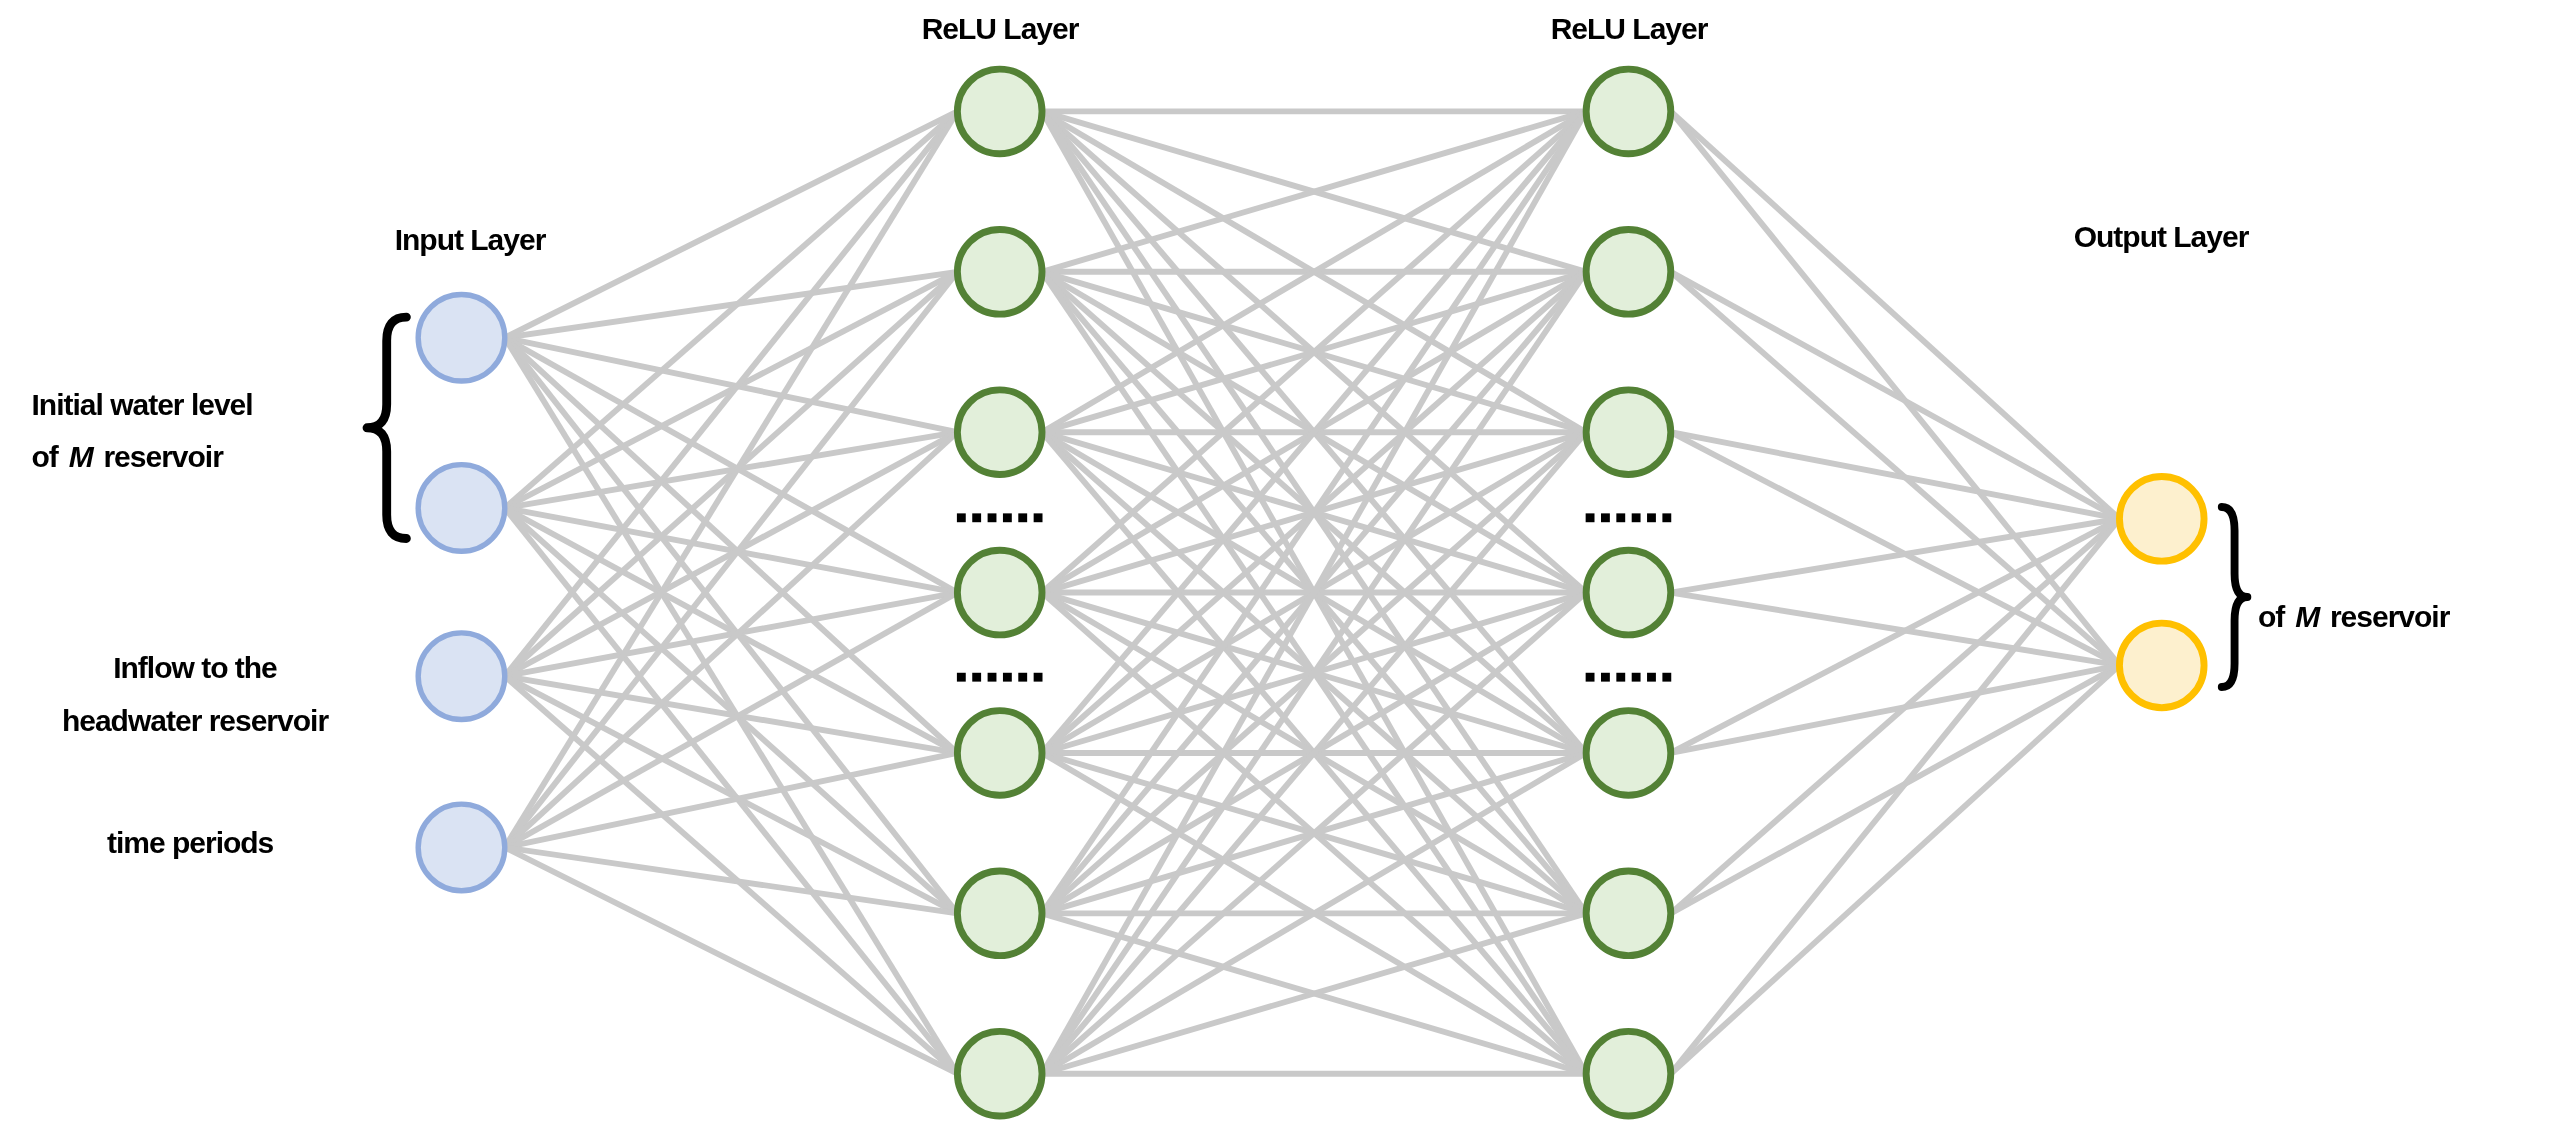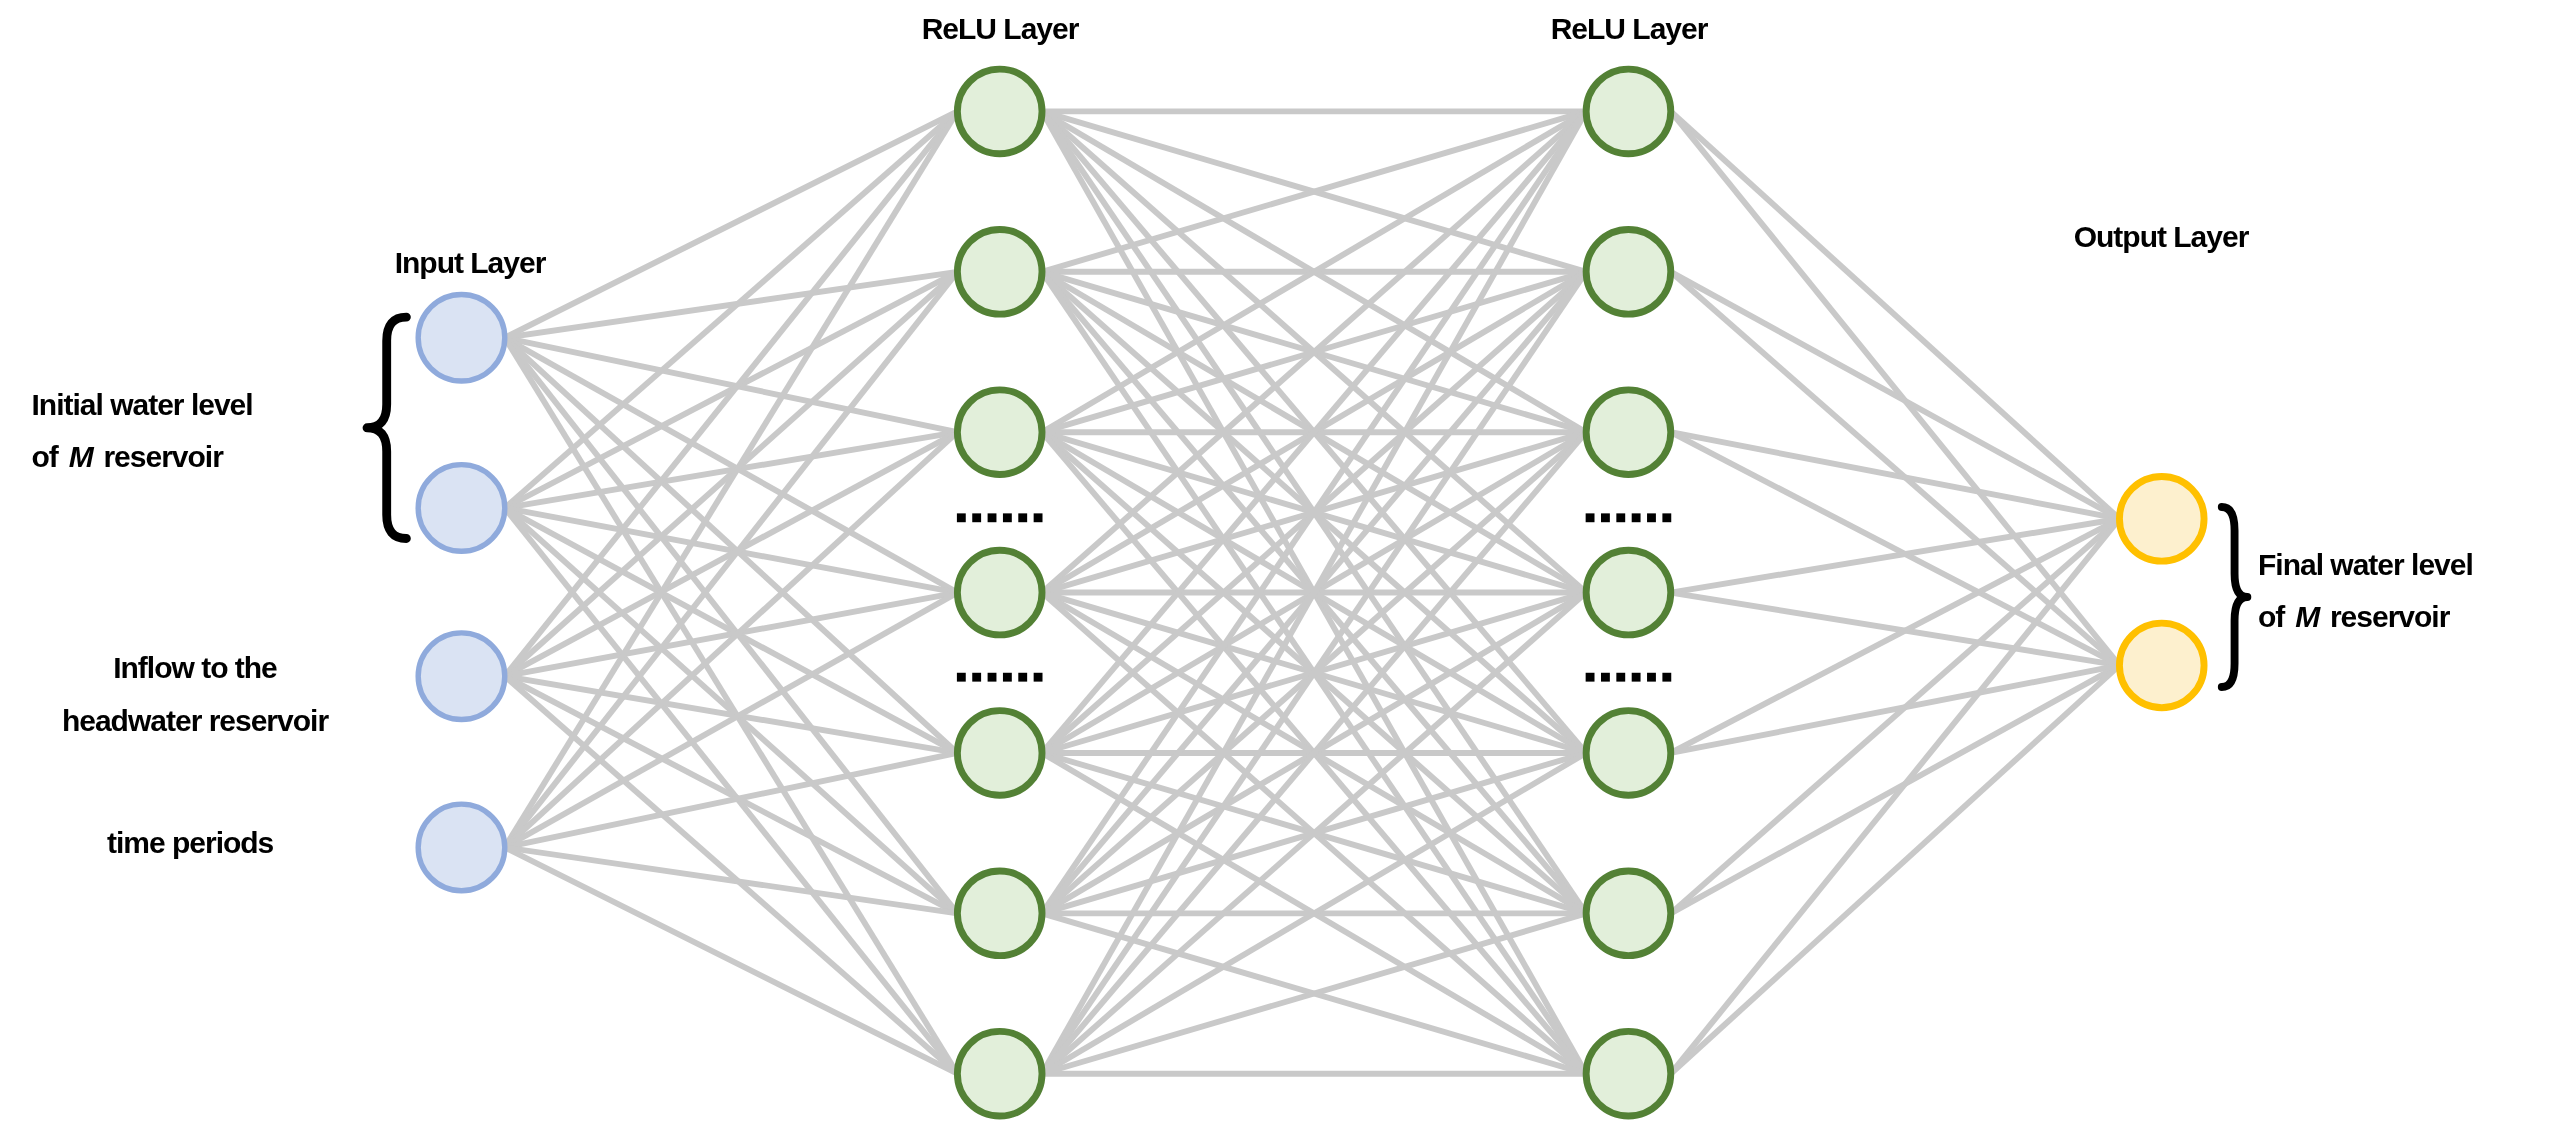--- a/index.html
+++ b/index.html
@@ -163,34 +163,33 @@
       <circle cx="1655" cy="602" r="43" fill="#e2efda" stroke="#538135" stroke-width="7"></circle>
       <circle cx="1655" cy="765" r="43" fill="#e2efda" stroke="#538135" stroke-width="7"></circle>
       <circle cx="1655" cy="928" r="43" fill="#e2efda" stroke="#538135" stroke-width="7"></circle>
       <circle cx="1655" cy="1091" r="43" fill="#e2efda" stroke="#538135" stroke-width="7"></circle>
       <circle cx="2197" cy="527" r="43" fill="#fdf0ce" stroke="#ffc000" stroke-width="7"></circle>
       <circle cx="2197" cy="676" r="43" fill="#fdf0ce" stroke="#ffc000" stroke-width="7"></circle>
       <path d="M 413 322 Q 393 322 393 346 L 393 410.5 Q 393 434.5 373 434.5 Q 393 434.5 393 458.5 L 393 523 Q 393 547 413 547" fill="none" stroke="#000000" stroke-width="9" stroke-linecap="round" stroke-linejoin="round"></path>
       <path d="M 2258 515 Q 2271 515 2271 539 L 2271 582.5 Q 2271 606.5 2284 606.5 Q 2271 606.5 2271 630.5 L 2271 674 Q 2271 698 2258 698" fill="none" stroke="#000000" stroke-width="8" stroke-linecap="round" stroke-linejoin="round"></path>
     </svg>
 
-  <div class="lbl centered" style="left:273px; top:225px; width:394px;margin-top:23px;">Input Layer</div>
+  <div class="lbl centered" style="left:273px; top:225px; width:394px;">Input Layer</div>
   <div class="lbl centered" style="left:803px; top:13.8px; width:394px;">ReLU Layer</div>
   <div class="lbl centered" style="left:1432px; top:13.8px; width:394px;">ReLU Layer</div>
   <div class="lbl centered" style="left:1964px; top:222px; width:394px;">Output Layer</div>
 
   <div class="lbl" style="left:31.5px; top:390px;">Initial water level</div>
   <div class="lbl" style="left:31.5px; top:442px;">
     <span>of</span><span class="m-italic">M</span><span>reservoir</span>
   </div>
 
   <div class="lbl centered" style="left:-2px; top:653px; width:394px;">Inflow to the</div>
   <div class="lbl centered" style="left:-2px; top:706px; width:394px;">headwater reservoir</div>
 
   <div class="lbl centered" style="left:-6.9px; top:828px; width:394px;">time periods</div>
 
-  <div class="lbl" style="left:2258px; top:550px;">Final water level</div>
   <div class="lbl" style="left:2258px; top:602px;">
     <span>of</span><span class="m-italic">M</span><span>reservoir</span>
   </div>
 
 </div>
 
 
 </body></html>

